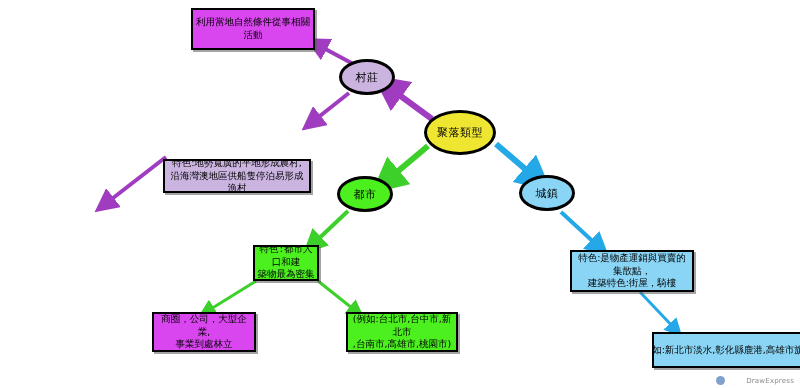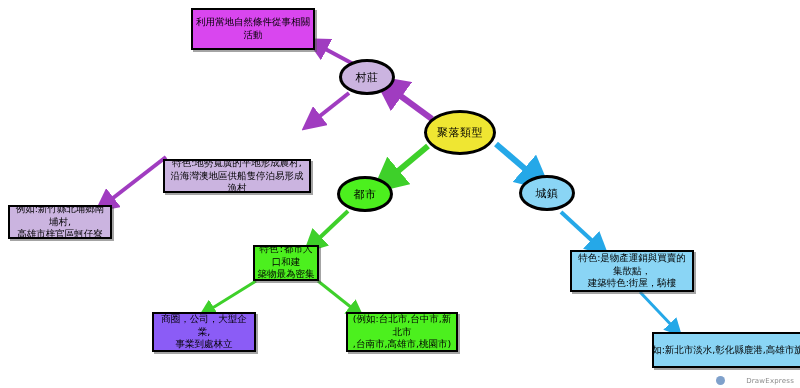--- a/index.html
+++ b/index.html
@@ -145,31 +145,27 @@
 
   <div class="tbox" style="left:191px; top:8px; width:124px; height:42px; background:#d946ef;">
     <span>利用當地自然條件從事相關活動</span>
   </div>
 
   <div class="tbox" style="left:163px; top:123px; width:148px; height:34px; background:#cbb4e0;margin-top:36px;">
     <span>特色:地勢寬廣的平地形成農村,
 沿海灣澳地區供船隻停泊易形成漁村</span>
   </div>
 
-  <div class="tbox" style="left:8px; top:205px; width:104px; height:34px; background:#cbb4e0;">
-    <span>例如:新竹縣北埔鄉南埔村,
-高雄市梓官區蚵仔寮</span>
-  </div>
 
   <div class="tbox" style="left:253px; top:245px; width:66px; height:36px; background:#4cf01e;font-family:Liberation Mono, monospace;">
     <span>特色:都市人口和建
 築物最為密集</span>
   </div>
 
-  <div class="tbox" style="left:152px; top:312px; width:104px; height:40px; background:#8b5cf6;">
+  <div class="tbox" style="left:152px; top:312px; width:104px; height:40px; background:#d946ef;">
     <span>商圈，公司，大型企業,
 事業到處林立</span>
   </div>
 
   <div class="tbox" style="left:346px; top:312px; width:112px; height:40px; background:#4cf01e;">
     <span>(例如:台北市,台中市,新北市
 ,台南市,高雄市,桃園市)</span>
   </div>
 
   <div class="tbox" style="left:570px; top:250px; width:124px; height:42px; background:#8ad5f5;">

